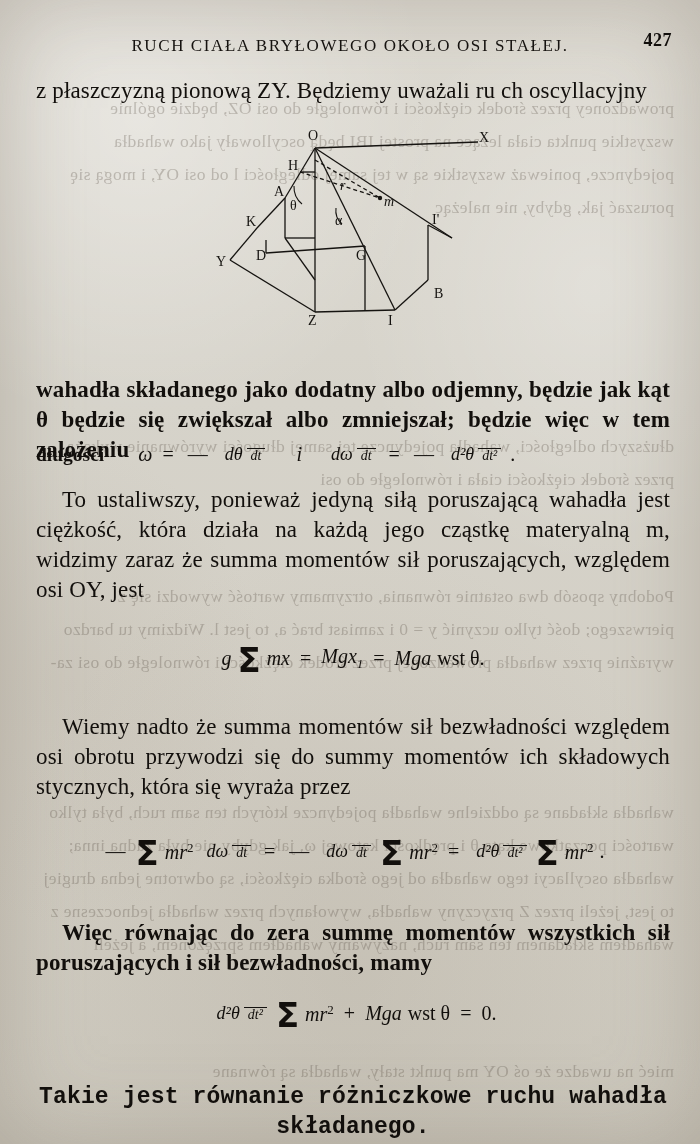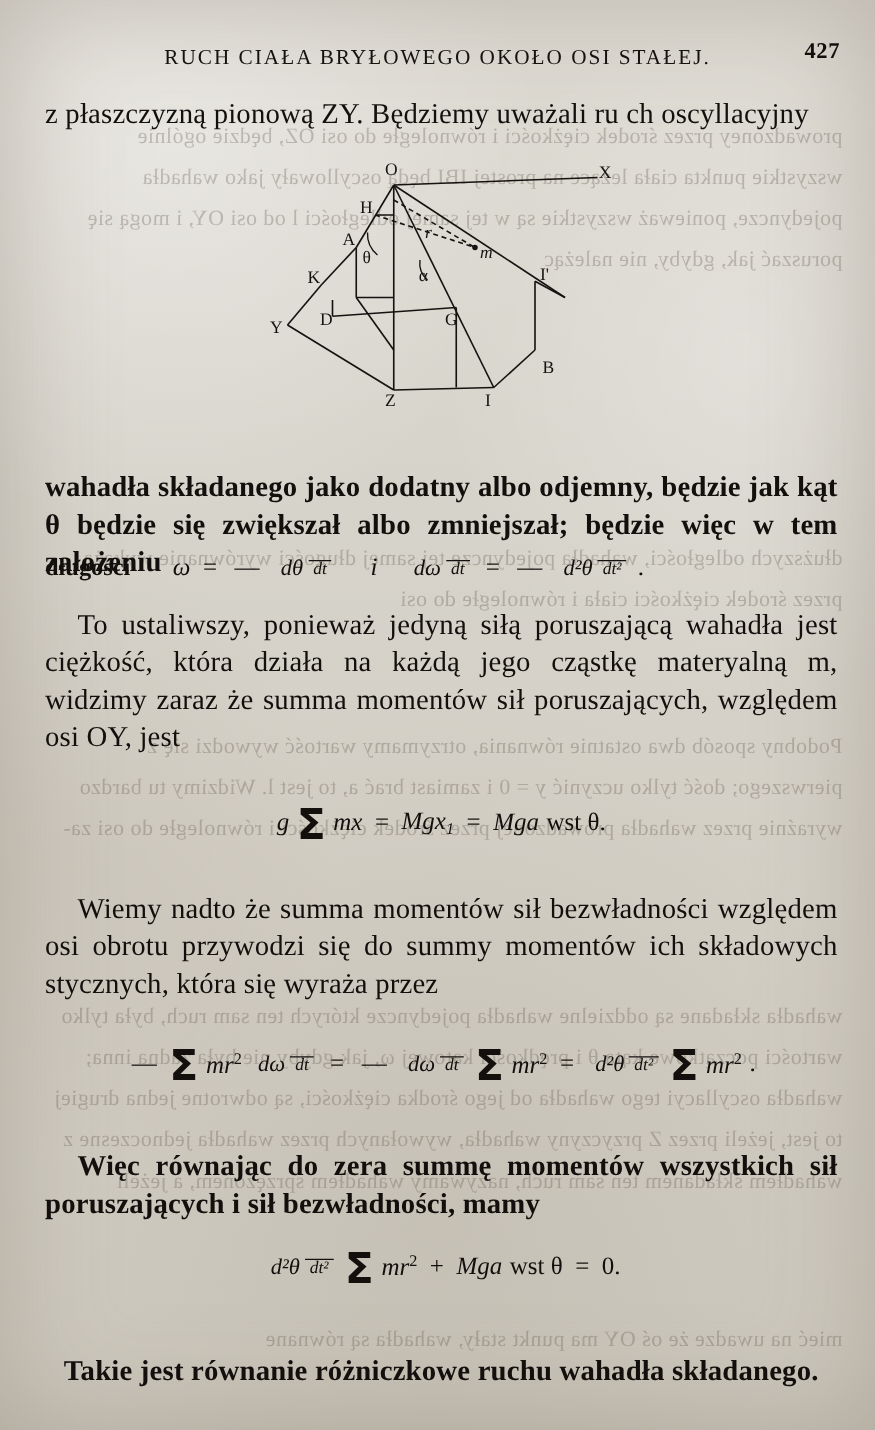--- a/index.html
+++ b/index.html
@@ -331,18 +331,18 @@
       <span><span class="it">mr</span><span class="sup">2</span></span>
       <span class="op">+</span>
       <span class="it">Mga</span>
       <span>wst θ</span>
       <span class="op">=</span>
       <span>0.</span>
     </div>
   </div>
 
   <div class="tcol" style="top:1082px;">
-    <p class="body bold" style="text-align:center;">Takie jest równanie różniczkowe ruchu wahadła składanego.</p>
+    <p class="body bold" style="text-align:center;font-family:Liberation Mono, monospace;">Takie jest równanie różniczkowe ruchu wahadła składanego.</p>
   </div>
 
 </div>
 
 <div class="vignette"></div>
 
 </body></html>

